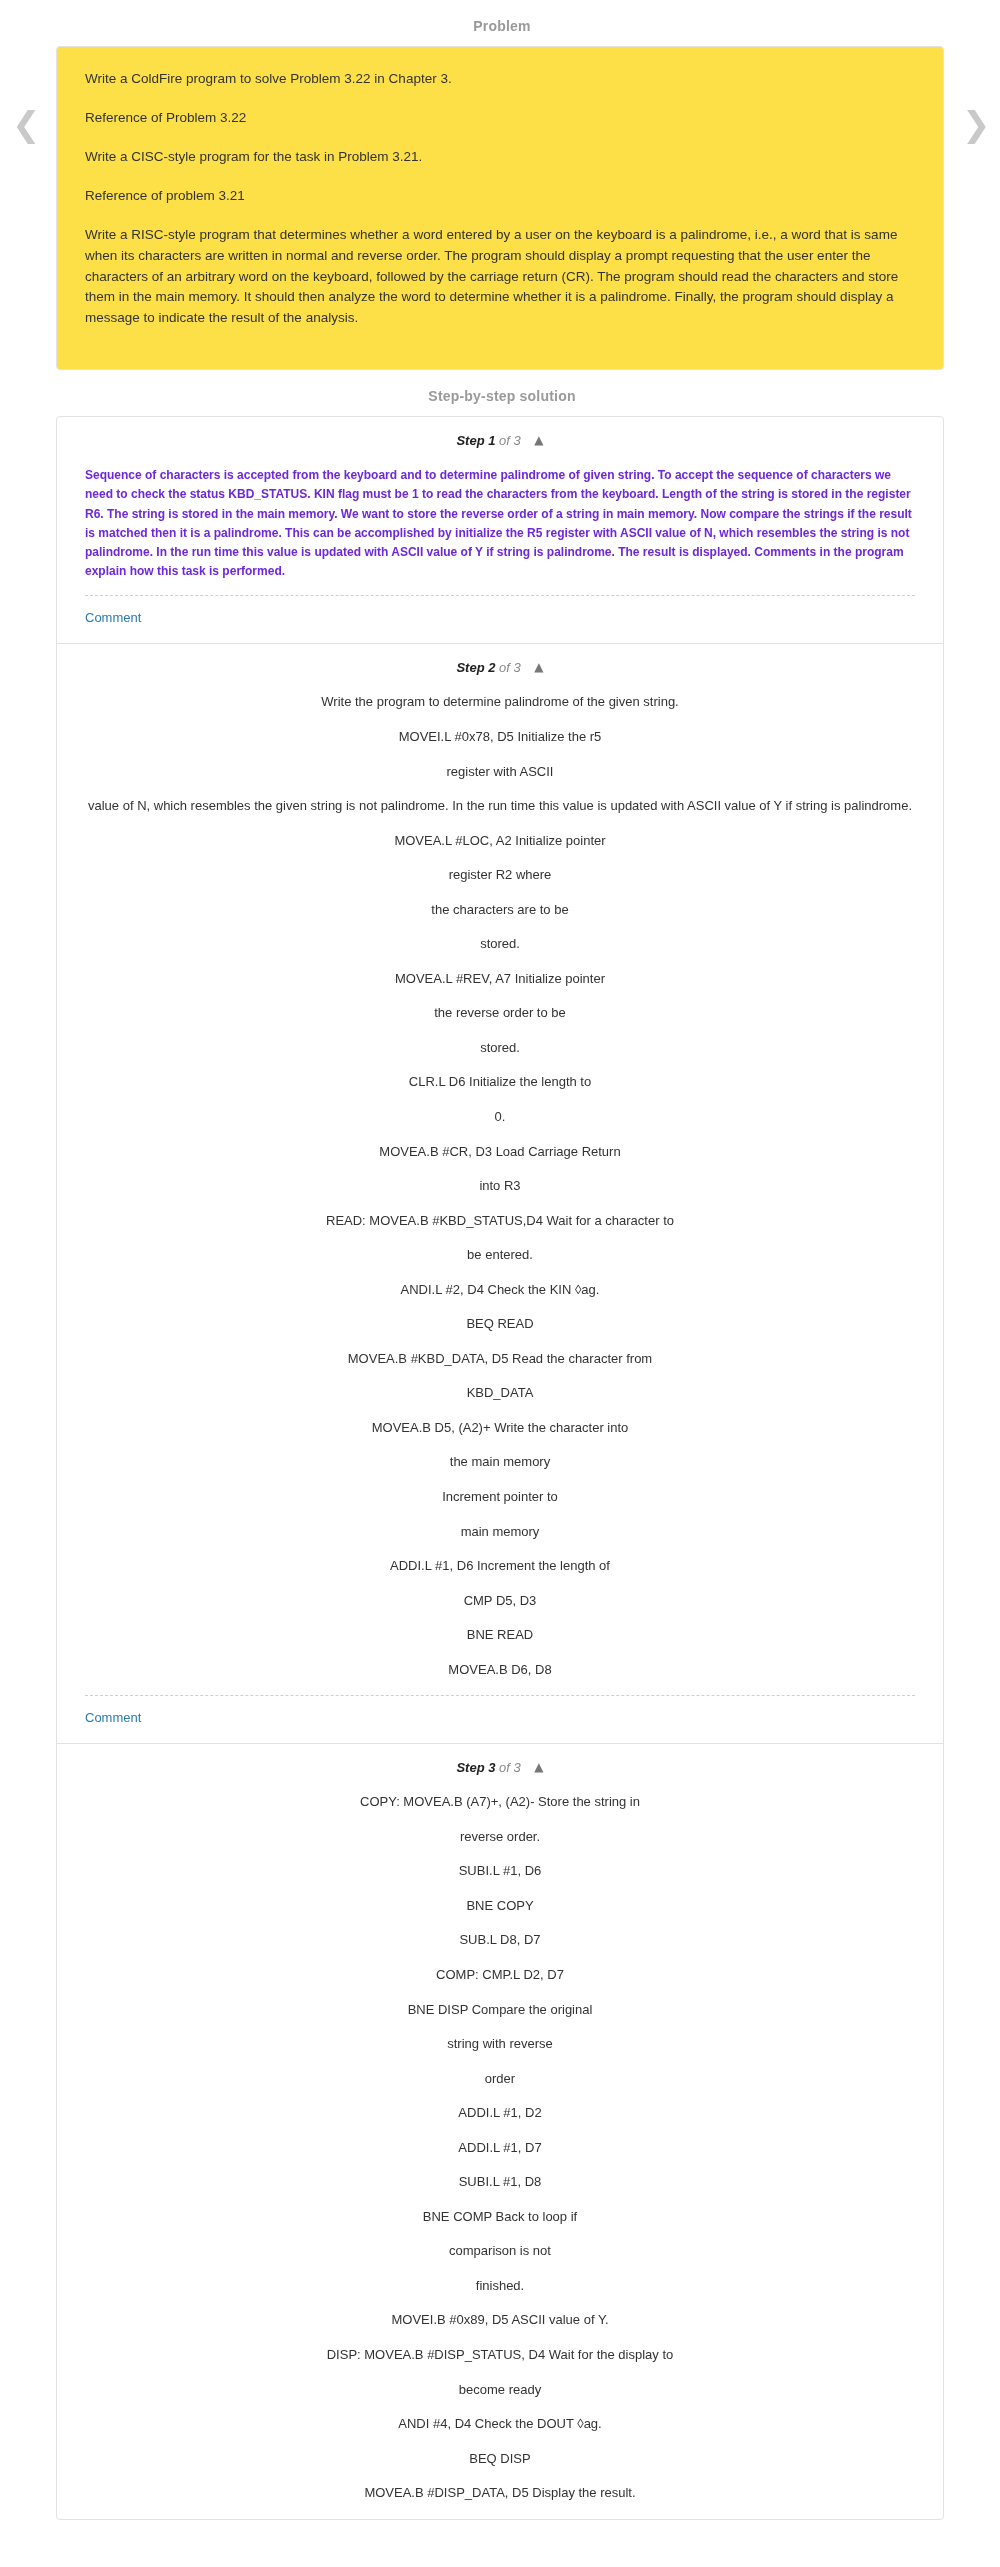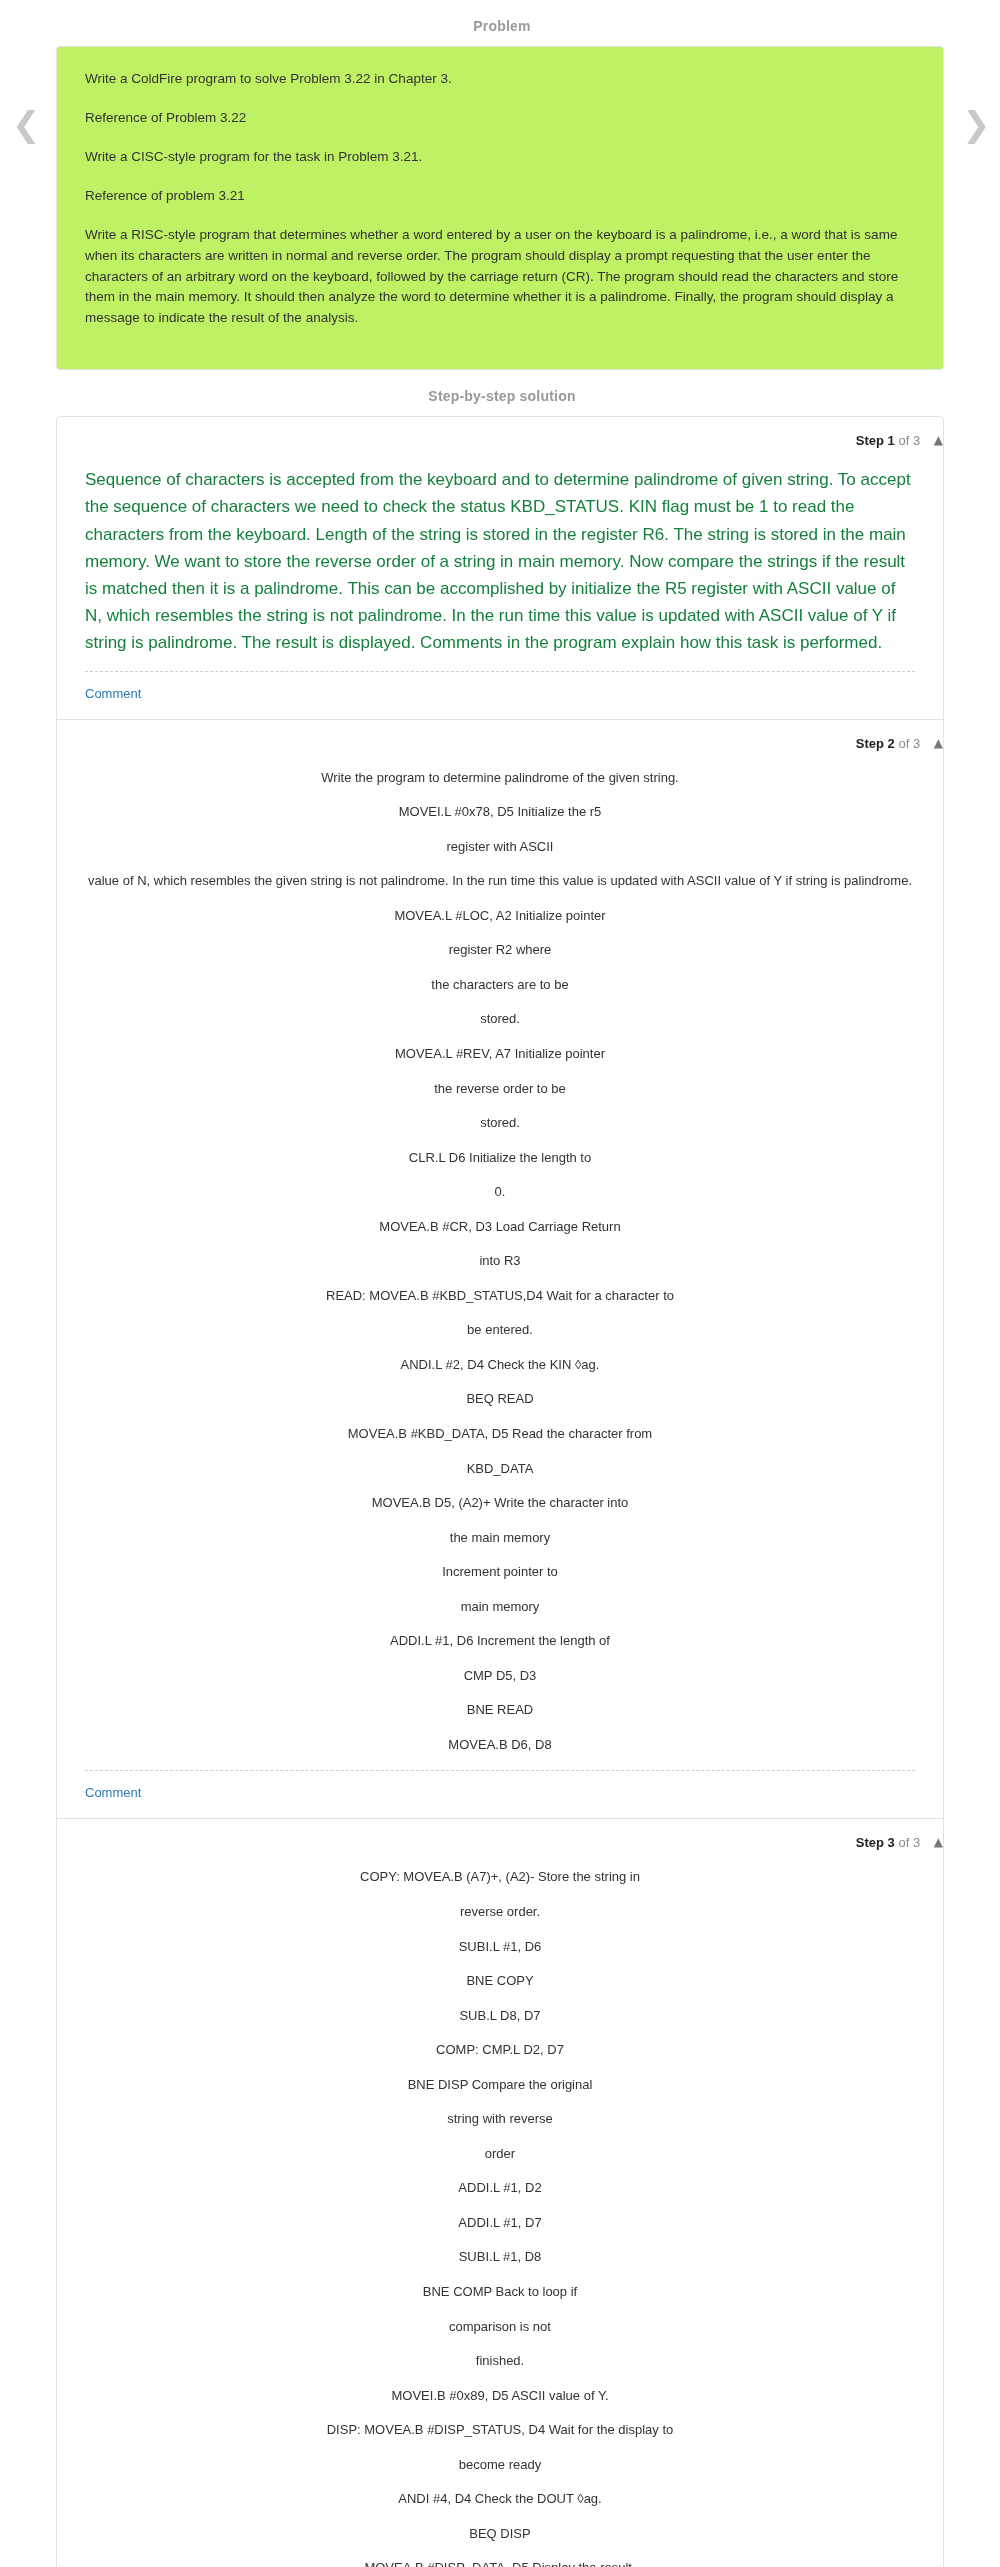--- a/index.html
+++ b/index.html
@@ -28,21 +28,21 @@
     letter-spacing: 0.2px;
     padding: 18px 0 12px 4px;
   }
   .card-wrap {
     position: relative;
     padding: 0 56px;
   }
   .card {
     border: 1px solid #e2e2e2;
     border-radius: 4px;
-    background: #bef264;
+    background: #fde047;
   }
   .problem-body {
     padding: 22px 28px 24px 28px;
   }
   .problem-body p {
     margin: 0 0 18px 0;
     font-size: 13.5px;
     line-height: 1.55;
     color: #333;
   }
@@ -66,44 +66,46 @@
 
   .steps {
     border: 1px solid #e2e2e2;
     border-radius: 4px;
     background: #fff;
     overflow: hidden;
   }
   .step { border-bottom: 1px solid #e2e2e2; }
   .step:last-child { border-bottom: none; }
   .step-header {
-    text-align: right;
+    text-align: center;
     font-size: 13px;
     color: #444;
     padding: 16px 0 14px 0;
     cursor: pointer;
+    font-style: italic;
   }
   .step-header .step-label { font-weight: bold; color: #222; }
   .step-header .step-of { color: #8a8a8a; font-weight: normal; }
   .chev {
     display: inline-block;
     margin-left: 10px;
     color: #777;
     font-size: 12px;
     transform: translateY(-1px);
     font-family: "DejaVu Sans", sans-serif;
   }
   .step-body {
     padding: 4px 28px 0 28px;
   }
   .step-body .para {
-    font-size: 17px;
+    font-size: 12px;
     line-height: 1.6;
-    color: #15803d;
+    color: #6d28d9;
     margin: 0 0 14px 0;
+    font-weight: bold;
   }
   .step-body .line {
     font-size: 13px;
     line-height: 1.35;
     color: #333;
     margin: 0 0 17px 0;
     text-align: center;
   }
   .divider {
     border-top: 1px dashed #cfcfcf;

